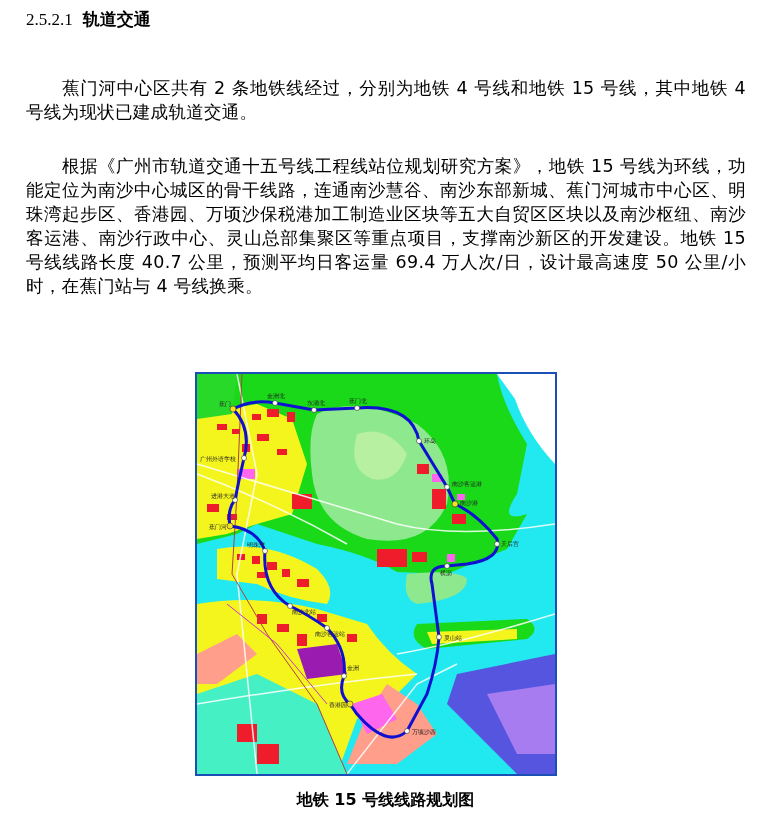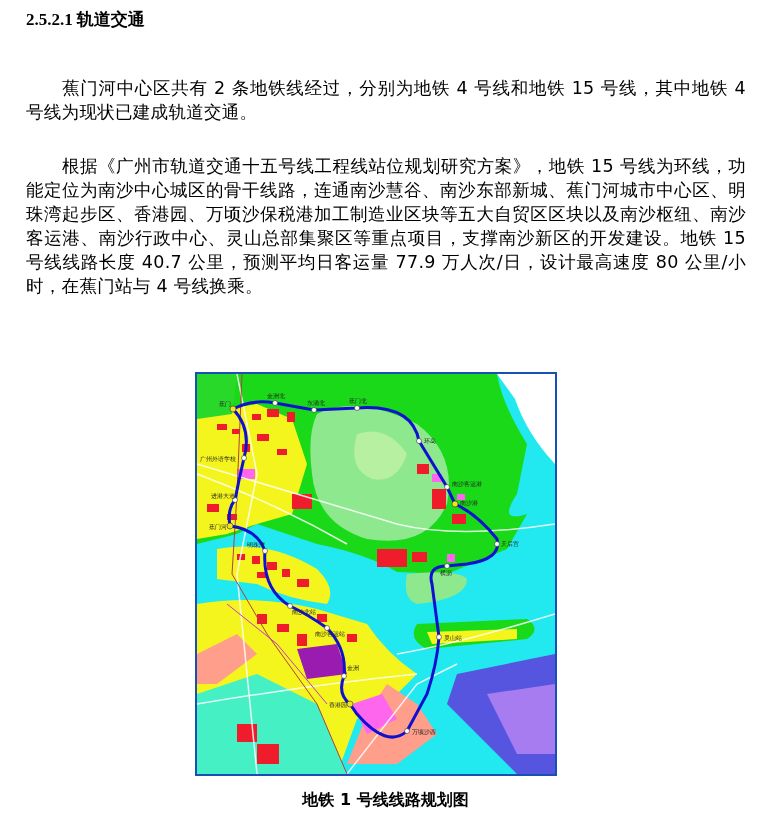--- a/index.html
+++ b/index.html
@@ -1,42 +1,42 @@
 <!DOCTYPE html>
 <html><head>
 <meta charset="utf-8">
 <style>
   html, body { margin: 0; padding: 0; background: #ffffff; }
   body { width: 771px; height: 814px; position: relative; overflow: hidden;
          font-family: "DejaVu Serif", "Liberation Serif", serif; color: #000; }
   .heading { position: absolute; left: 26px; top: 8px; font-size: 17px; font-weight: bold;
              font-family: "Liberation Serif", "DejaVu Serif", serif; letter-spacing: 0; }
-  .heading .num { font-family: "Liberation Serif", serif; font-weight: bold; }
-  .heading .txt { font-family: "DejaVu Sans", sans-serif; font-weight: bold; margin-left: 4px; }
+  .heading .num { font-family: "Liberation Serif", serif; font-weight: normal; }
+  .heading .txt { font-family: "DejaVu Sans", sans-serif; font-weight: bold; margin-left: 10px; }
   .para { position: absolute; left: 26px; width: 720px; font-size: 17.5px; line-height: 24px;
           font-family: "DejaVu Sans", "Liberation Sans", sans-serif; text-align: justify;
           text-indent: 36px; letter-spacing: 0.3px; }
   .p1 { top: 58px; }
   .p2 { top: 136px; }
   .figure { position: absolute; left: 195px; top: 372px; width: 362px; height: 404px;
             border: 2px solid #1a4fb5; box-sizing: border-box; overflow: hidden; background: #22e9ef; }
   .figure svg { display: block; }
   .caption { position: absolute; left: 0; width: 771px; top: 790px; text-align: center;
              font-size: 16px; font-weight: bold; font-family: "DejaVu Sans", sans-serif; }
   .st-label { font-family: "DejaVu Sans", sans-serif; font-size: 6px; fill: #222; }
 </style>
 </head>
 <body>
 
 <div class="heading">
   <span class="num">2.5.2.1</span><span class="txt">轨道交通</span>
 </div>
 
 <p class="para p1">蕉门河中心区共有 2 条地铁线经过，分别为地铁 4 号线和地铁 15 号线，其中地铁 4 号线为现状已建成轨道交通。</p>
-<p class="para p2">根据《广州市轨道交通十五号线工程线站位规划研究方案》，地铁 15 号线为环线，功能定位为南沙中心城区的骨干线路，连通南沙慧谷、南沙东部新城、蕉门河城市中心区、明珠湾起步区、香港园、万顷沙保税港加工制造业区块等五大自贸区区块以及南沙枢纽、南沙客运港、南沙行政中心、灵山总部集聚区等重点项目，支撑南沙新区的开发建设。地铁 15 号线线路长度 40.7 公里，预测平均日客运量 77.9 万人次/日，设计最高速度 80 公里/小时，在蕉门站与 4 号线换乘。</p>
+<p class="para p2">根据《广州市轨道交通十五号线工程线站位规划研究方案》，地铁 15 号线为环线，功能定位为南沙中心城区的骨干线路，连通南沙慧谷、南沙东部新城、蕉门河城市中心区、明珠湾起步区、香港园、万顷沙保税港加工制造业区块等五大自贸区区块以及南沙枢纽、南沙客运港、南沙行政中心、灵山总部集聚区等重点项目，支撑南沙新区的开发建设。地铁 15 号线线路长度 40.7 公里，预测平均日客运量 69.4 万人次/日，设计最高速度 50 公里/小时，在蕉门站与 4 号线换乘。</p>
 
 <div class="figure">
   <svg width="358" height="400" viewBox="0 0 358 400">
 
     <rect x="0" y="0" width="358" height="400" fill="#22e9ef"></rect>
 
     <path d="M300 0 L358 0 L358 90 Q330 60 318 25 Z" fill="#ffffff"></path>
 
     <path d="M0 0 L300 0 Q305 30 330 70 L320 120 Q300 150 330 140 L310 175 L250 200 L200 198 Q170 180 120 170 L60 150 L40 160 L0 170 Z" fill="#19d919"></path>
 
@@ -158,13 +158,13 @@
       <text x="118" y="262">南沙客运站</text>
       <text x="95" y="240">南沙北站</text>
       <text x="50" y="173">明珠湾</text>
       <text x="12" y="155">蕉门河</text>
       <text x="14" y="124">进港大道</text>
       <text x="3" y="87">广州外语学校</text>
     </g>
   </svg>
 </div>
 
-<div class="caption">地铁 1  号线线路规划图</div>
+<div class="caption">地铁 15  号线线路规划图</div>
 
 </body></html>

